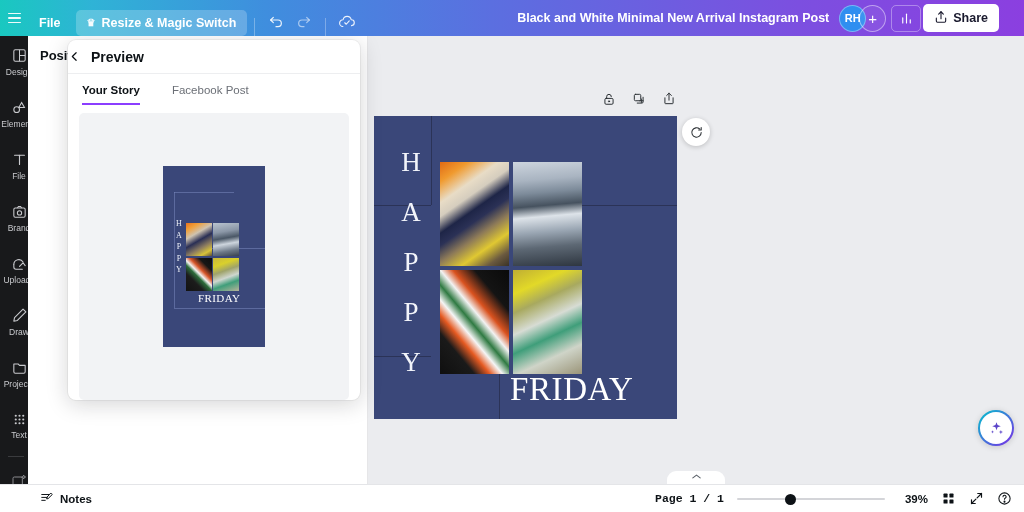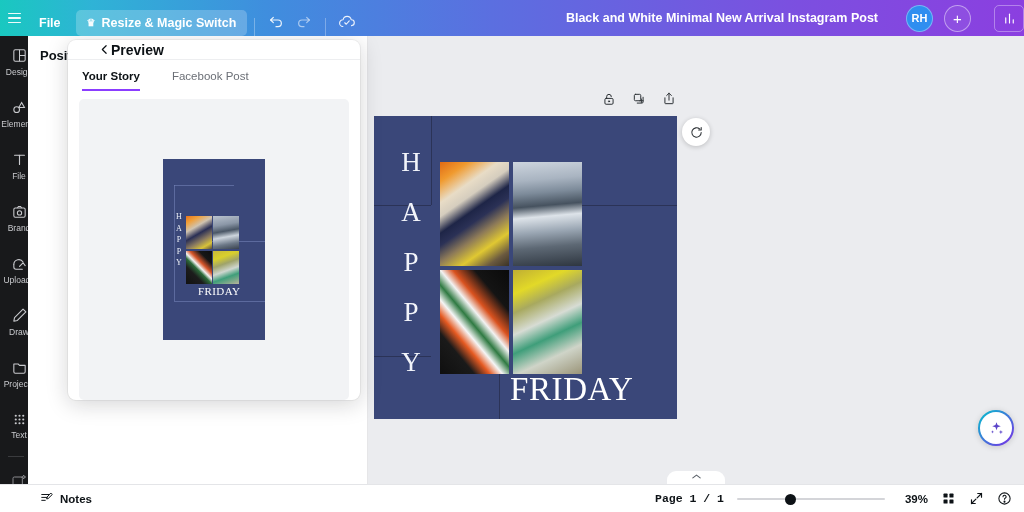--- a/index.html
+++ b/index.html
@@ -35,21 +35,21 @@
   }
   .crown { font-size: 10px; opacity: .95; }
   .tb-sep { width: 1px; height: 18px; background: rgba(255,255,255,.3); margin: 0 7px; }
   .icon-btn {
     width: 28px; height: 28px; border-radius: 5px; display: flex;
     align-items: center; justify-content: center; cursor: pointer;
     color: rgba(255,255,255,.9);
   }
   .icon-btn.dim { color: rgba(255,255,255,.55); }
   .tb-right {
-    margin-left: auto; display: flex; align-items: center; gap: 20px; padding-right: 0;
+    margin-left: auto; display: flex; align-items: center; gap: 2px; padding-right: 25px;
   }
   .doc-title { color: #fff; font-size: 12.5px; font-weight: bold; margin-right: 8px; white-space: nowrap; }
   .avatar {
     width: 27px; height: 27px; border-radius: 50%; background: #2f8ef0;
     color: #fff; font-size: 11px; font-weight: bold;
     display: flex; align-items: center; justify-content: center;
     border: 1.5px solid rgba(255,255,255,.35); cursor: pointer;
   }
   .add-collab {
     width: 27px; height: 27px; border-radius: 50%;
@@ -96,22 +96,22 @@
   }
 
   
   .preview-panel {
     position: absolute; left: 68px; top: 40px; width: 292px; height: 360px;
     background: #fff; border-radius: 8px; z-index: 35;
     box-shadow: 0 4px 22px rgba(14,19,24,.18), 0 0 0 1px rgba(14,19,24,.05);
     display: flex; flex-direction: column; overflow: hidden;
   }
   .pp-head {
-    height: 20px; display: flex; align-items: center; 
-    padding: 0 30px; border-bottom: 1px solid #edeef0; flex: 0 0 auto;
+    height: 34px; display: flex; align-items: center; gap: 10px;
+    padding: 0 0; border-bottom: 1px solid #edeef0; flex: 0 0 auto;
   }
   .pp-back { cursor: pointer; color: #0d1216; display: flex; align-items: center; }
   .pp-title { font-size: 14px; font-weight: bold; color: #0d1216; }
   .pp-tabs {
     display: flex; gap: 32px; padding: 10px 14px 0 14px; flex: 0 0 auto;
   }
   .pp-tab {
     font-size: 11.5px; color: #6b6f76; padding-bottom: 7px; cursor: pointer;
     border-bottom: 2px solid transparent; white-space: nowrap;
   }
@@ -269,20 +269,30 @@
       <div class="doc-title">Black and White Minimal New Arrival Instagram Post</div>
       <div class="avatar">RH</div>
       <div class="add-collab">+</div>
       <div class="stats-btn">
         <svg width="15" height="15" viewBox="0 0 24 24" fill="none" stroke="currentColor" stroke-width="1.8" stroke-linecap="round">
             <line x1="6" y1="19" x2="6" y2="11"></line>
             <line x1="12" y1="19" x2="12" y2="5"></line>
             <line x1="18" y1="19" x2="18" y2="14"></line>
           </svg>
       </div>
+      <div class="share-btn">
+        <span>
+          <svg width="14" height="14" viewBox="0 0 24 24" fill="none" stroke="currentColor" stroke-width="1.9" stroke-linecap="round" stroke-linejoin="round">
+              <path d="M12 15V3"></path>
+              <polyline points="8 7 12 3 16 7"></polyline>
+              <path d="M4 14v5a2 2 0 0 0 2 2h12a2 2 0 0 0 2-2v-5"></path>
+            </svg>
+        </span>
+        <span>Share</span>
+      </div>
     </div>
   </div>
 
   <div class="rail">
     <div class="rail-item">
       <span>
         <svg width="17" height="17" viewBox="0 0 24 24" fill="none" stroke="currentColor" stroke-width="1.5">
             <rect x="4" y="4" width="16" height="16" rx="2"></rect>
             <line x1="12" y1="4" x2="12" y2="20"></line>
             <line x1="12" y1="12" x2="20" y2="12"></line>

